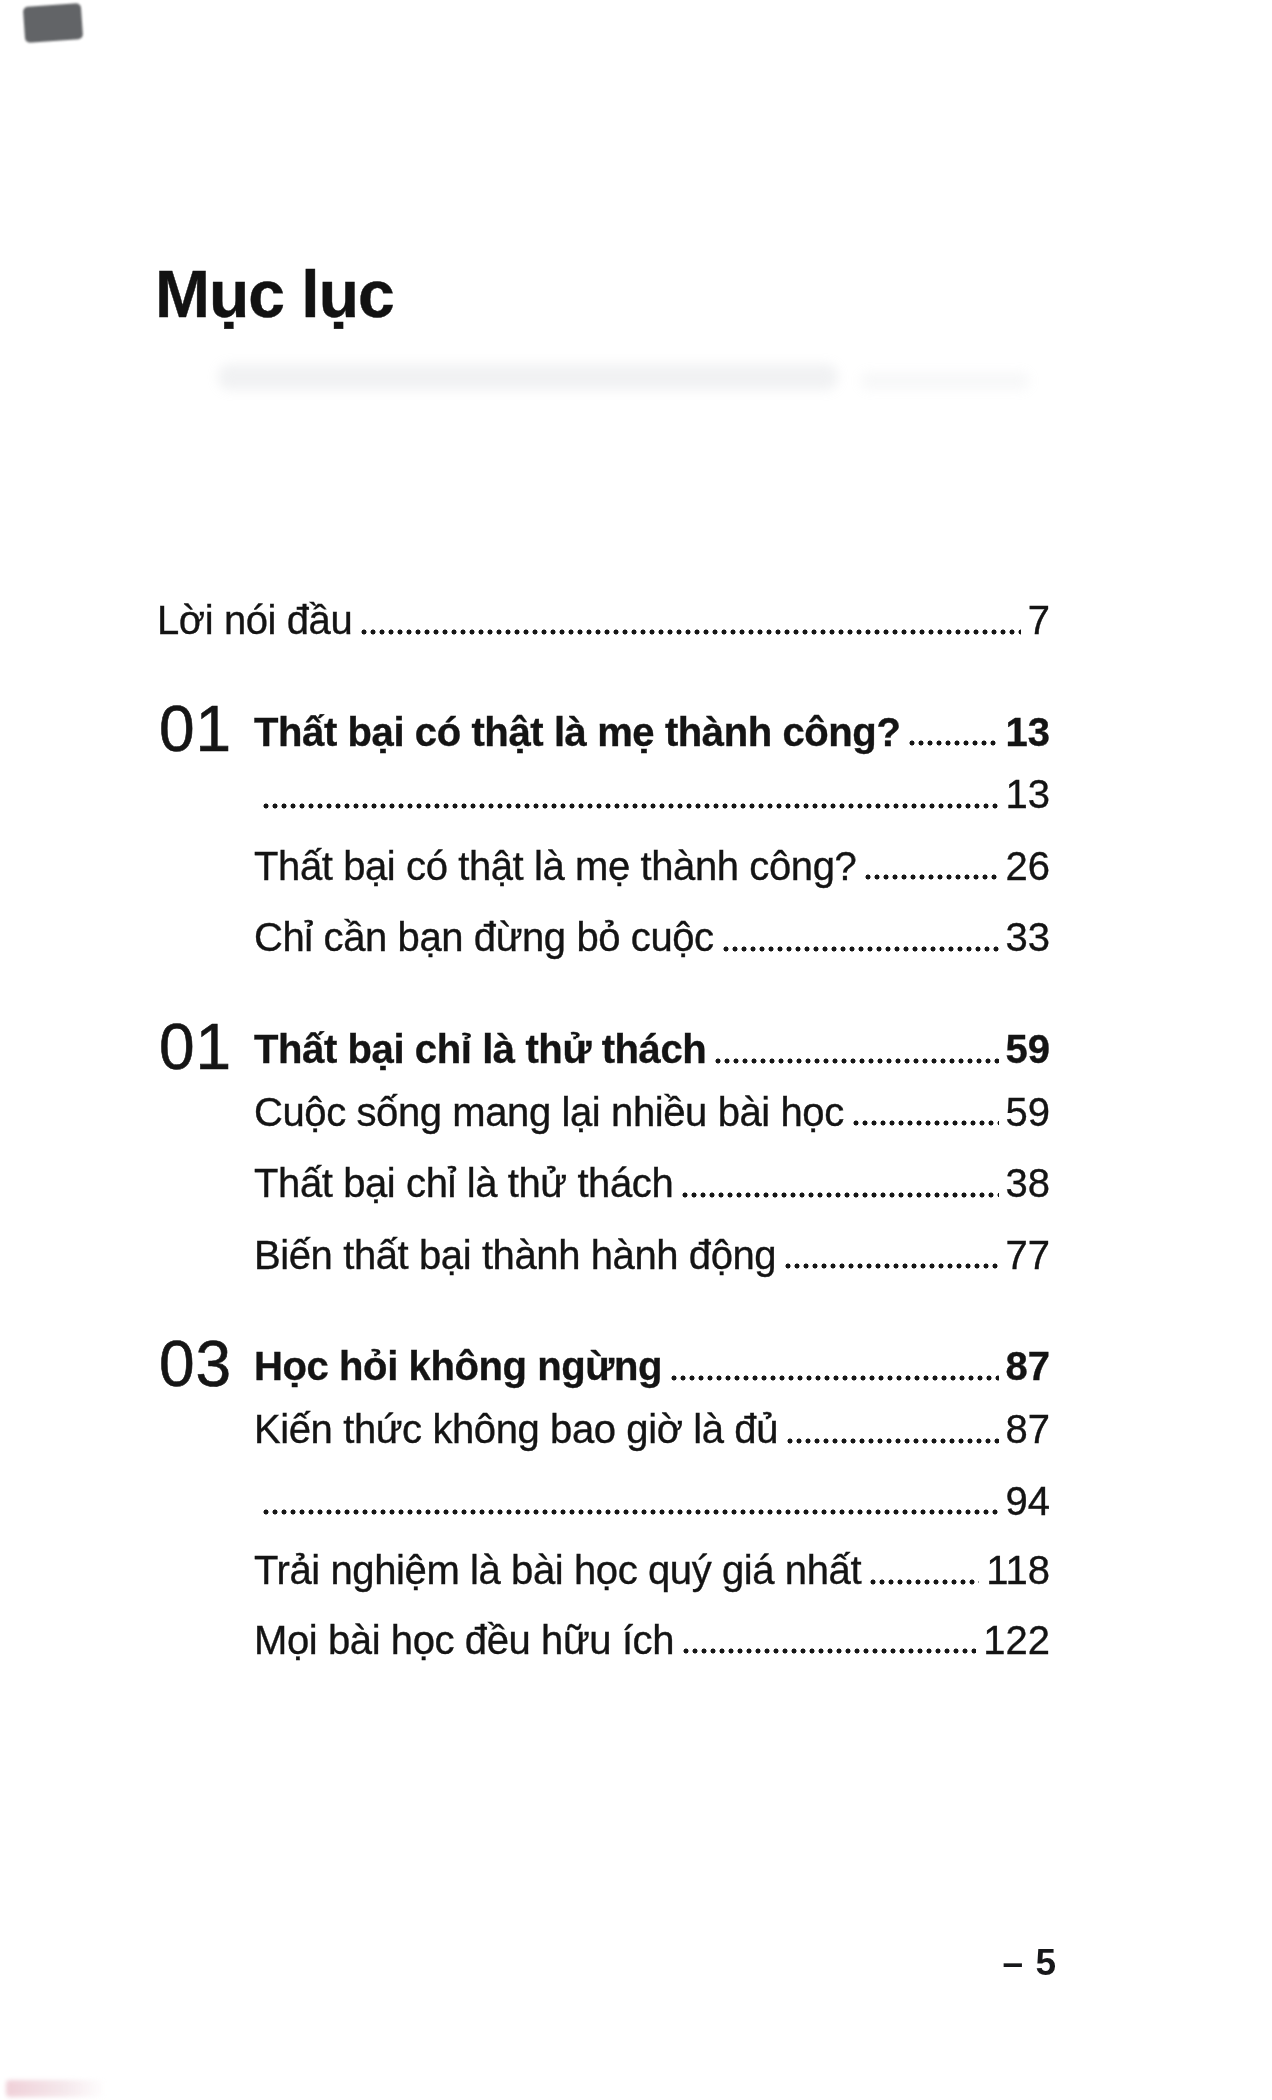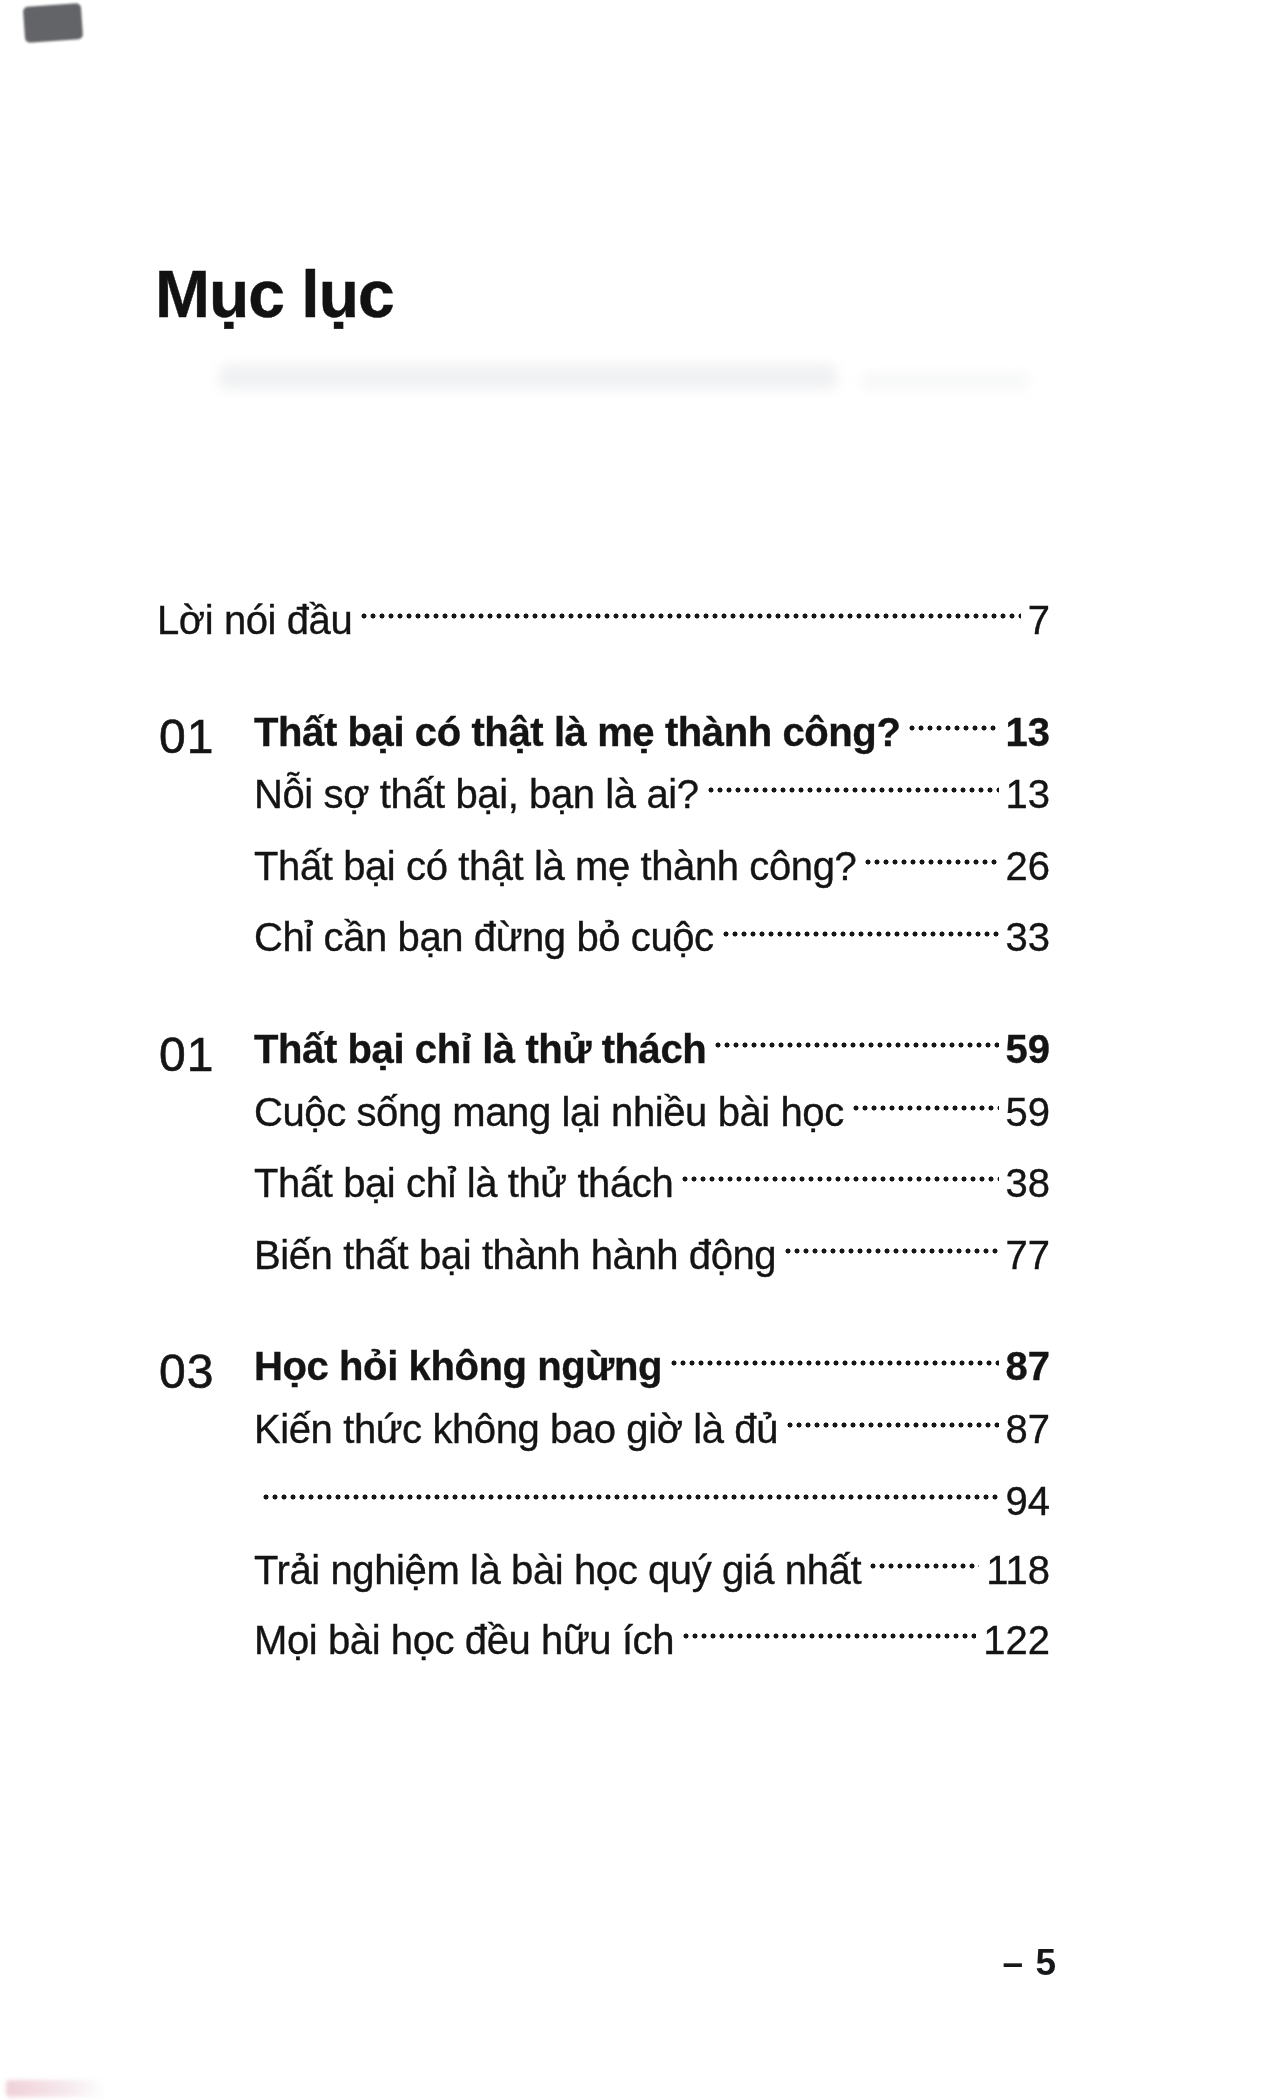--- a/index.html
+++ b/index.html
@@ -37,36 +37,36 @@
     font-size:66px;line-height:1.1;font-weight:bold;
     letter-spacing:-1px;color:#121212;
     -webkit-text-stroke:.4px #121212;
   }
   
   .toc{
     position:absolute;left:157px;top:598px;width:893px;
     -webkit-text-stroke:.35px #141414;
   }
   .row{
-    display:flex;align-items:center;
+    display:flex;align-items:flex-end;
     font-size:40px;line-height:1.14;color:#141414;
   }
   .row .label{white-space:nowrap;letter-spacing:-0.4px;}
   .leader{
     flex:1 1 auto;min-width:28px;height:6px;
     margin:0 7px 9px 9px;
     background-image:radial-gradient(circle at 3px 3px,#161616 2.15px,rgba(0,0,0,0) 2.85px);
     background-size:9px 6px;background-repeat:repeat-x;background-position:left bottom;
   }
   .pageno{white-space:nowrap;letter-spacing:0;}
   .chapter-row{position:relative;margin-top:66px;padding-left:97px;}
   .chapter-row .row{font-weight:bold;}
   .chapter-num{
     position:absolute;left:2px;bottom:-6px;
-    font-size:48px;line-height:1;font-weight:normal;
+    font-size:64px;line-height:1;font-weight:normal;
     letter-spacing:1px;color:#151515;
     -webkit-text-stroke:.6px #151515;
   }
   .entry{margin-top:26px;padding-left:97px;}
   .entry.first{margin-top:17px;}
   .section-03 .entry.e3,.section-03 .entry.e4{margin-top:24px;}
   
   .folio{
     position:absolute;right:215px;top:1942px;
     font-size:37px;font-weight:bold;letter-spacing:1px;color:#17181a;
@@ -94,21 +94,20 @@
           <div class="chapter-row">
             <span class="chapter-num">01</span>
             <div class="row">
               <span class="label">Thất bại có thật là mẹ thành công?</span>
               <span class="leader"></span>
               <span class="pageno">13</span>
             </div>
           </div>
           <div class="entry e1 first">
             <div class="row">
-              <span class="label">Nỗi sợ thất bại, bạn là ai?</span>
               <span class="leader"></span>
               <span class="pageno">13</span>
             </div>
           </div>
           <div class="entry e2">
             <div class="row">
               <span class="label">Thất bại có thật là mẹ thành công?</span>
               <span class="leader"></span>
               <span class="pageno">26</span>
             </div>

